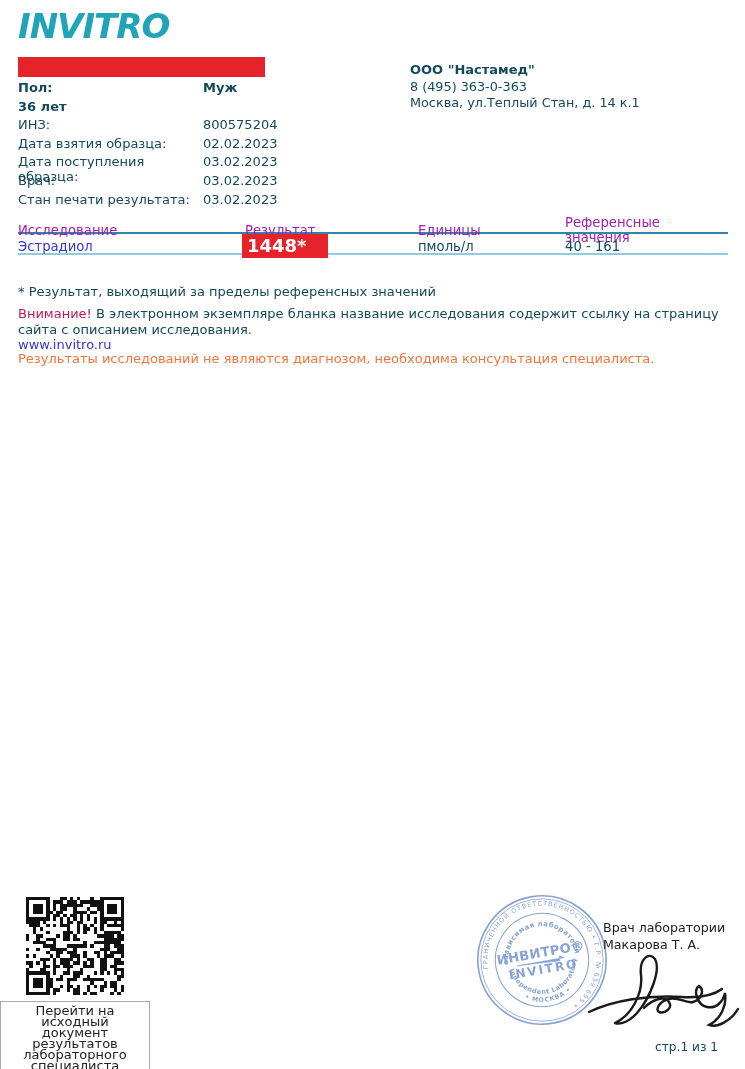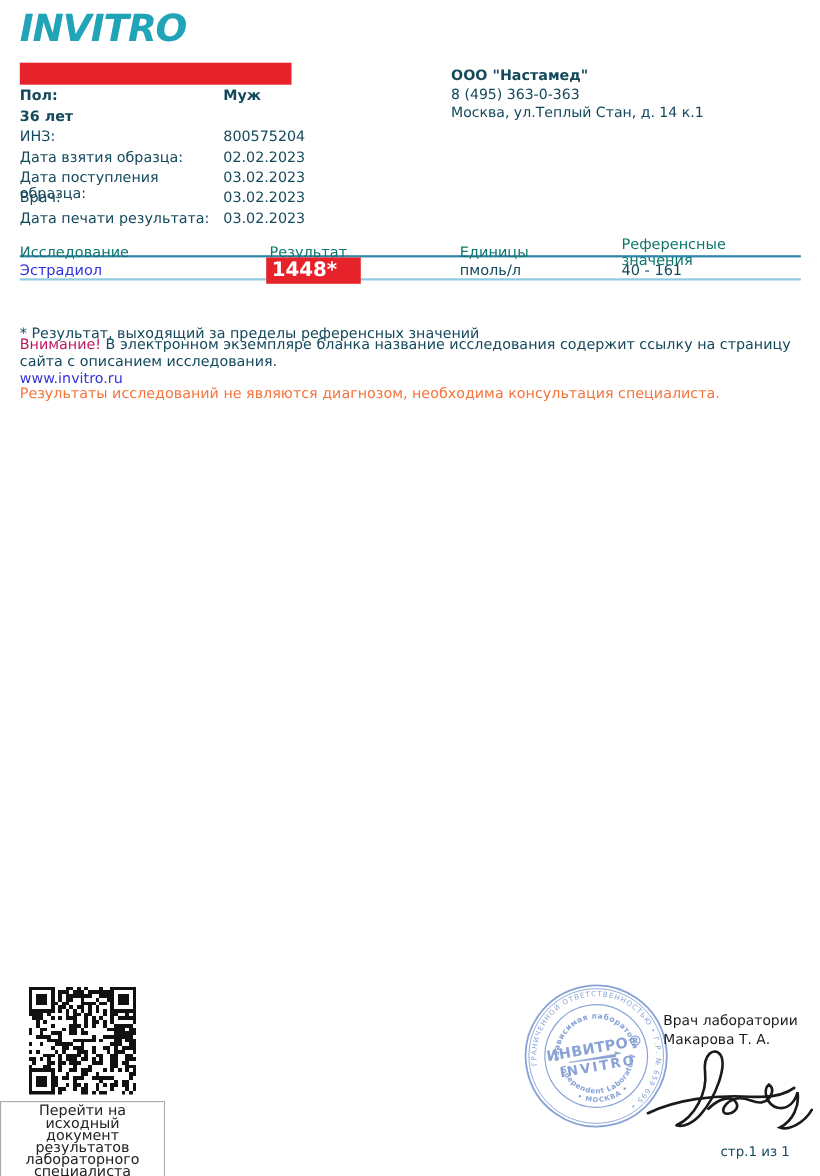--- a/index.html
+++ b/index.html
@@ -24,31 +24,31 @@
   .info-row { display:flex; height:18.6px; font-size:13px; color:#14495C; }
   .info-label { width:185px; }
   .info-value { }
   .info-row.bold .info-label, .info-row.bold .info-value { font-weight:bold; }
   
   .org { position:absolute; left:410px; top:62px; font-size:12.8px; line-height:16.5px; color:#14495C; }
   .org-name { font-weight:bold; font-size:13px; }
   
   .results { position:absolute; left:18px; top:215px; width:710px; font-size:13.2px; }
   .tr { display:grid; grid-template-columns:227px 173px 147px 163px; align-items:center; }
-  .tr.head { height:19px; border-bottom:2px solid #2E86A8; color:#0f766e; }
+  .tr.head { height:19px; border-bottom:2px solid #2E86A8; color:#a21caf; }
   .tr.row  { height:21px; border-bottom:2px solid #8FCBE0; }
   .td.test { color:#3333DD; }
   .flag {
     display:inline-block; width:86px; margin-left:-3px;
     background:#E6232A; color:#ffffff; font-weight:bold;
     padding:1px 0 2px 5px; font-size:18px;
   }
   .val-bold { font-weight:bold; }
   
-  .footnote { position:absolute; left:18px; top:296px; font-size:13px; color:#14495C; }
+  .footnote { position:absolute; left:18px; top:284px; font-size:13px; color:#14495C; }
   .attention { position:absolute; left:18px; top:306px; width:712px; font-size:13px; line-height:15.5px; color:#14495C; }
   .attn-label { color:#be185d;margin-top:22px; }
   .site-link { color:#3333DD; text-decoration:none; font-size:13px; }
   .disclaimer { position:absolute; left:18px; top:351px; font-size:13px; color:#F4743B; }
   
   .qr-block { position:absolute; left:0; top:897px; width:150px; text-align:center; }
   .qr-svg { display:block; margin:0 auto; }
   .qr-caption {
     display:inline-block; margin-top:6px; padding:3px 4px;
     border:1px solid #aaaaaa; font-size:13px; line-height:11px; color:#222;
@@ -84,21 +84,21 @@
     </div>
     <div class="info-row">
       <span class="info-label">Дата поступления образца:</span>
       <span class="info-value">03.02.2023</span>
     </div>
     <div class="info-row">
       <span class="info-label">Врач:</span>
       <span class="info-value">03.02.2023</span>
     </div>
     <div class="info-row">
-      <span class="info-label">Дата печати результата:</span>
+      <span class="info-label">Стан печати результата:</span>
       <span class="info-value">03.02.2023</span>
     </div>
   </div>
 
   <div class="org">
     <div class="org-name">ООО "Настамед"</div>
     <div>8 (495) 363-0-363</div>
     <div>Москва, ул.Теплый Стан, д. 14 к.1</div>
   </div>
 

